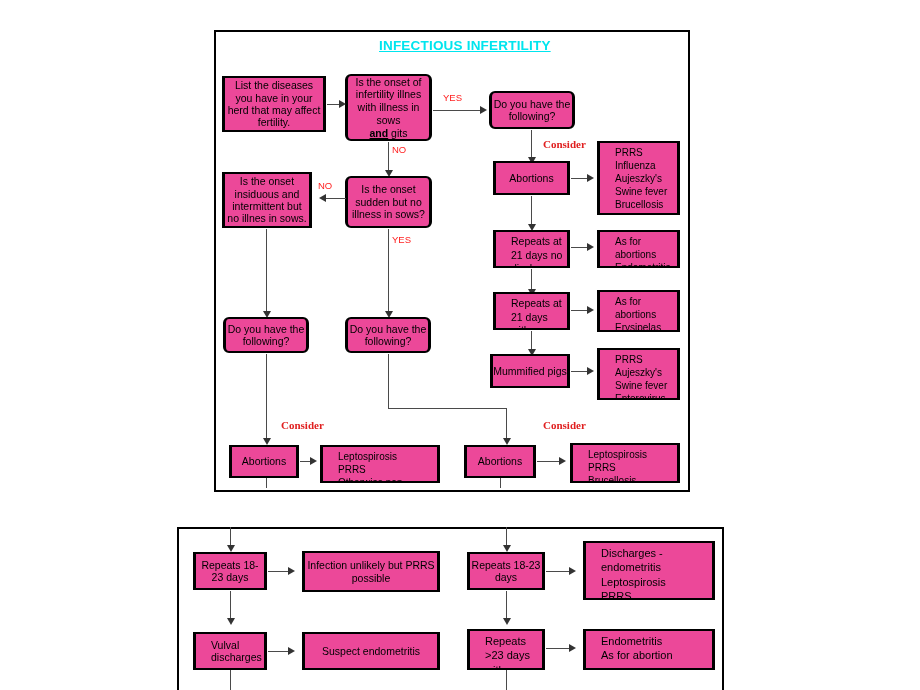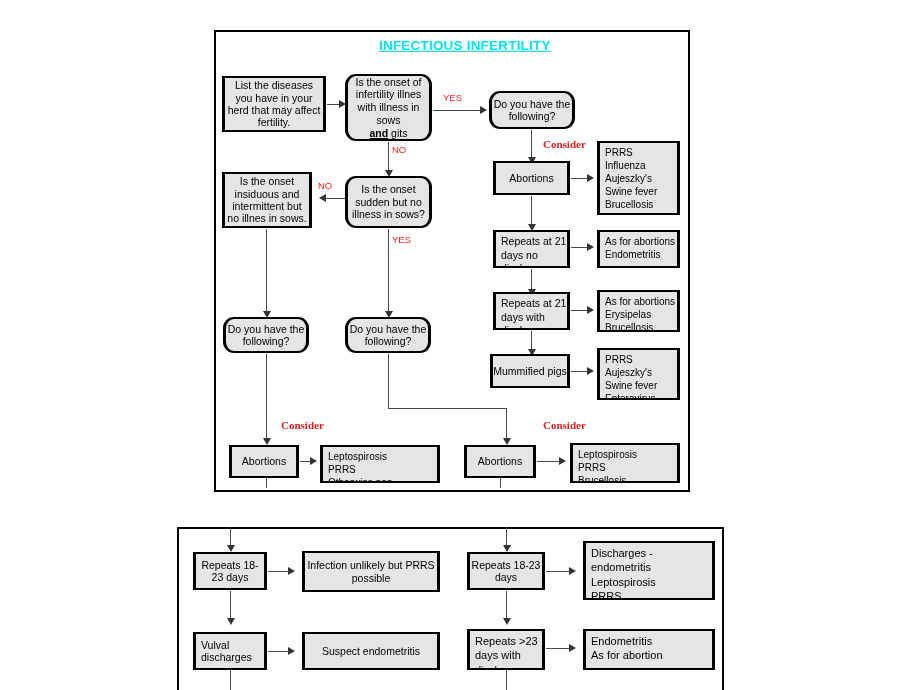--- a/index.html
+++ b/index.html
@@ -8,27 +8,27 @@
   .panel{position:absolute;border:2px solid #000;background:#fff;}
   
   #panel-main{left:214px;top:30px;width:472px;height:458px;border-width:2px;}
   #panel-bottom{left:177px;top:527px;width:543px;height:163px;
                 border-width:2px;border-bottom:none;}
 
   .title{position:absolute;color:#00e5ee;font-weight:bold;font-size:13.5px;
          text-decoration:underline;letter-spacing:0.2px;white-space:nowrap;}
 
   
-  .node{position:absolute;background:#e5e5e5;border:2px solid #000;
+  .node{position:absolute;background:#ec4899;border:2px solid #000;
         box-sizing:border-box;display:flex;align-items:center;
         justify-content:center;text-align:center;
         font-size:10.5px;line-height:1.18;color:#000;overflow:hidden;}
   .node.hv{border-width:2px 3px;}          
-  .node.rounded{border-radius:11px;}
-  .node.left{justify-content:flex-start;text-align:left;padding-left:5px;}
+  .node.rounded{border-radius:6px;}
+  .node.left{justify-content:flex-start;text-align:left;padding-left:15px;}
   .node.listbox{align-items:flex-start;padding-top:3px;line-height:1.30;}
 
   
   .ln{position:absolute;background:#4a4a4a;}
   .lnh{height:1px;}
   .lnv{width:1px;}
   .arrow{position:absolute;width:0;height:0;}
   .arr-down{border-left:4px solid transparent;border-right:4px solid transparent;
             border-top:7px solid #333;}
   .arr-right{border-top:4px solid transparent;border-bottom:4px solid transparent;

